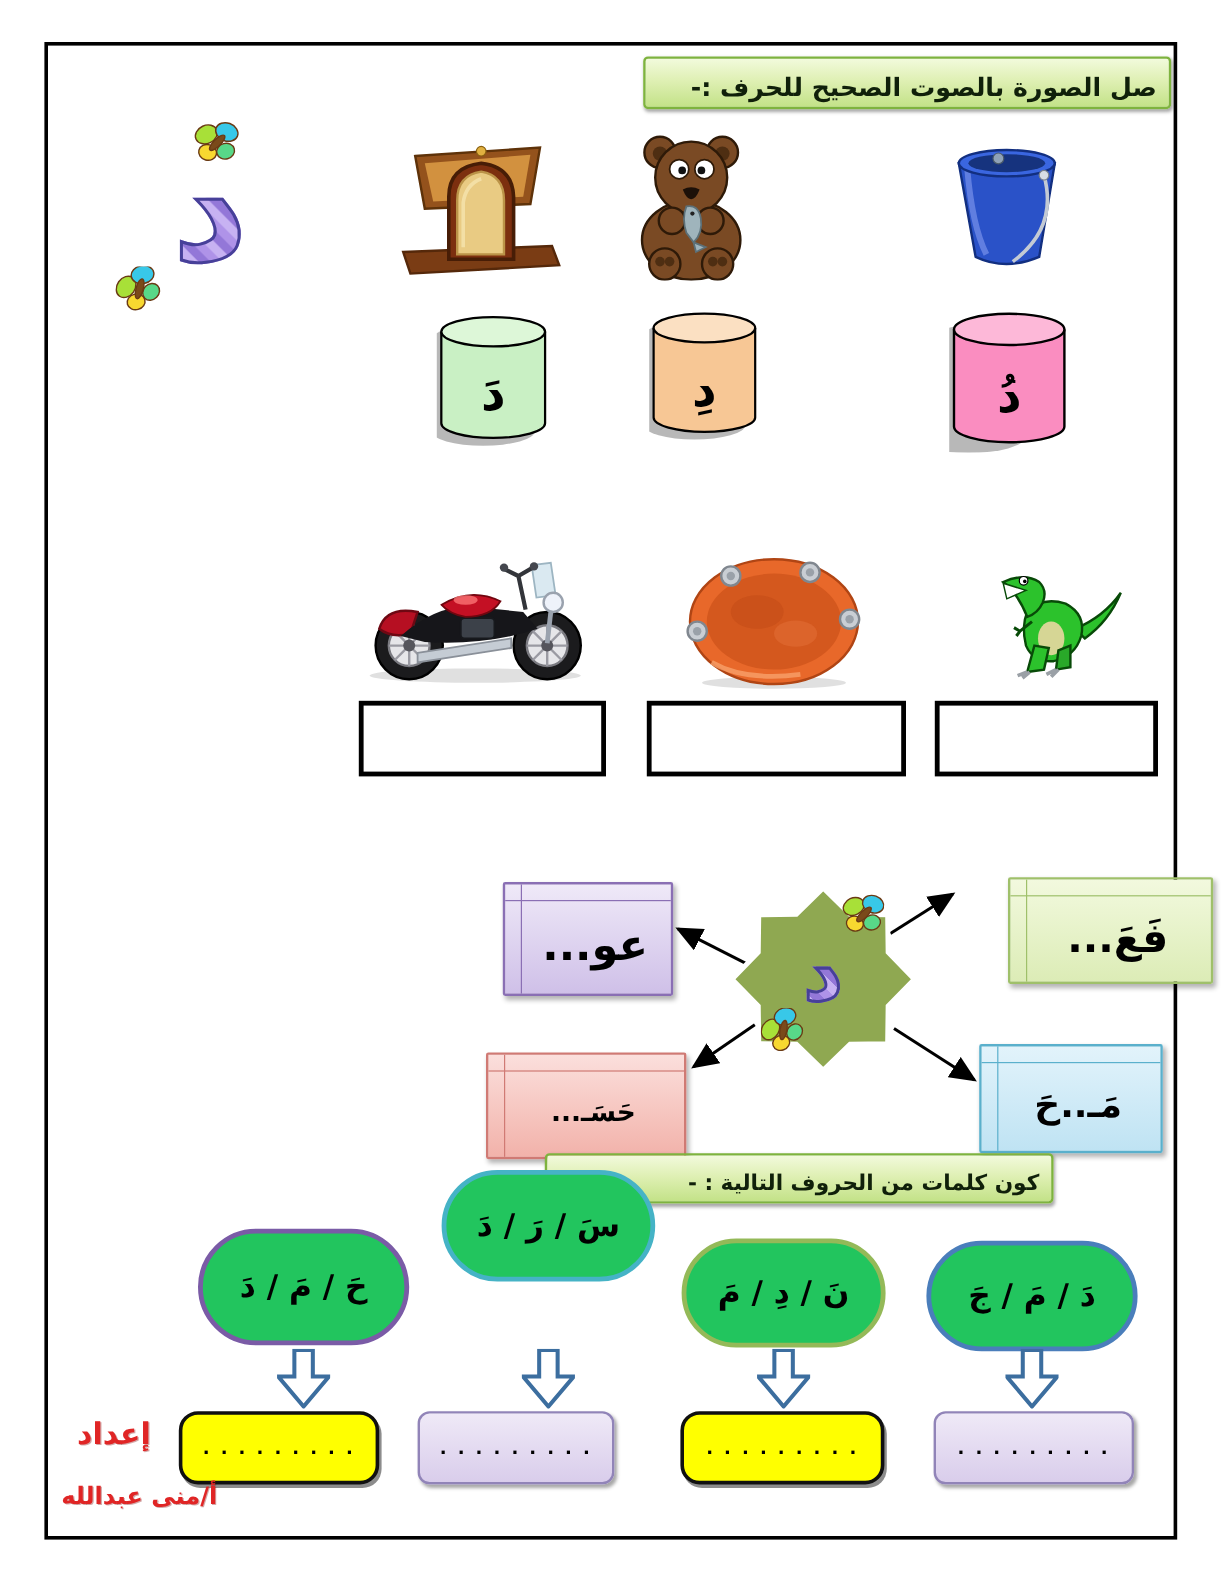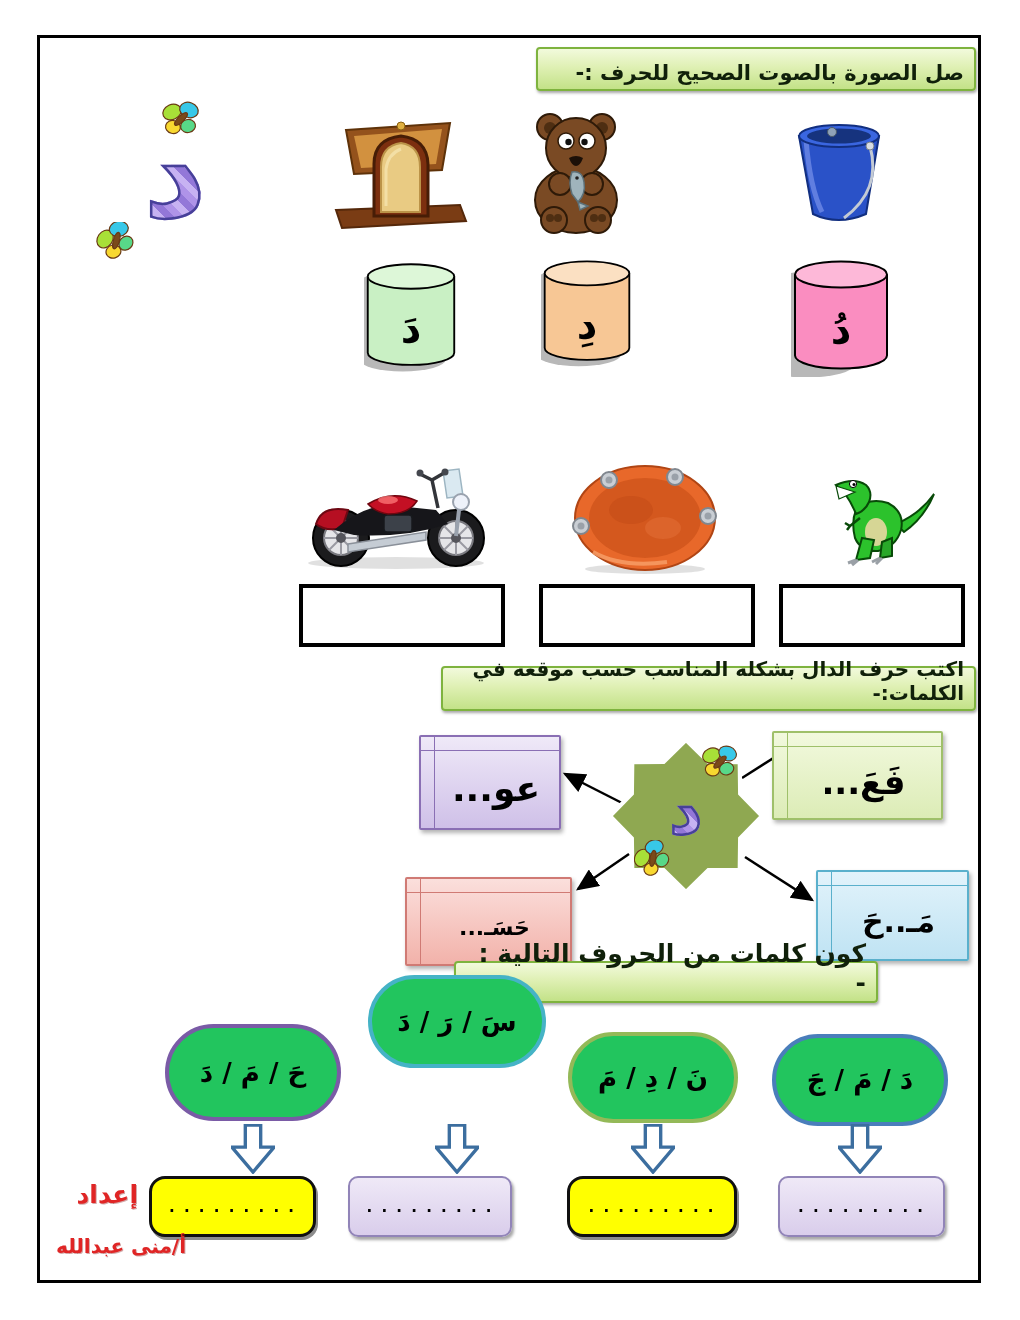--- a/index.html
+++ b/index.html
@@ -10,21 +10,21 @@
 
   
   .banner { position:absolute; direction:rtl; display:flex; align-items:flex-end;
     background:linear-gradient(#f2fadc 0%, #dff0b4 45%, #c3e288 100%);
     border:2px solid #7eb33e; border-radius:4px; padding:2px 10px 4px 10px;
     font-weight:bold; color:#10200a; box-shadow:1px 2px 3px rgba(0,0,0,.35);
   }
   .b1 { left:536px; top:47px;  width:440px; height:44px; font-size:21px; }
   .b2 { left:452px; top:407px; width:524px; height:47px; font-size:19px; }
   .b3 { left:441px; top:666px; width:535px; height:45px; font-size:20px; }
-  .b4 { left:454px; top:961px; width:424px; height:42px; font-size:25px; }
+  .b4 { left:454px; top:961px; width:424px; height:42px; font-size:18px; }
 
   
   .mosaic-letter { font-weight:bold; line-height:1;
     background:repeating-linear-gradient(45deg,#c7b2f2 0 7px,#9377d8 7px 14px,#af93e8 14px 21px);
     -webkit-background-clip:text; background-clip:text; color:transparent;
     -webkit-text-stroke:2.5px #474099;
   }
   .decor-dal { position:absolute; left:95px; top:100px; width:160px; height:150px;
     display:flex; align-items:center; justify-content:center; font-size:122px; }
 
@@ -53,21 +53,21 @@
     font-size:26px; font-weight:bold; color:#000; }
 
   
   .answer { position:absolute; top:1176px; height:61px; display:flex; align-items:center;
     justify-content:center; font-weight:bold; font-size:15px; letter-spacing:2px; color:#000; }
   .answer.yellow   { background:#ffff00; border:3px solid #101010; border-radius:16px; box-shadow:2px 3px 0 rgba(0,0,0,.45); }
   .answer.lavender { background:linear-gradient(#efe9f7,#d9cdeb); border:2px solid #9184b8; border-radius:10px; box-shadow:2px 3px 3px rgba(0,0,0,.35); }
 
   .blockarrow { position:absolute; top:1124px; width:46px; height:50px; }
 
-  .credit { position:absolute; direction:rtl; color:#e02525; font-weight:bold; text-align:right;
+  .credit { position:absolute; direction:rtl; color:#e02525; font-weight:bold; text-align:center;
     text-shadow:1px 1px 0 rgba(130,10,10,.35); }
   .credit.l1 { left:52px; top:1180px; width:86px;  font-size:25px; }
   .credit.l2 { left:30px; top:1234px; width:140px; font-size:20px;margin-left:16px; }
 
   .bf { position:absolute; }
   svg { display:block; }
 </style>
 </head>
 <body>
 
@@ -253,23 +253,20 @@
     <path d="M52,46 L42,54 M42,54 L37,51 M42,54 L39,58" fill="none" stroke="#084a08" stroke-width="2.5"></path>
     <polygon points="54,66 66,68 62,86 48,88" fill="#2cc22c" stroke="#084a08" stroke-width="2"></polygon>
     <polygon points="74,70 84,66 84,84 72,86" fill="#29a829" stroke="#084a08" stroke-width="2"></polygon>
     <path d="M48,88 L40,91 M50,88 L44,93 M72,86 L64,90 M74,86 L68,92" stroke="#9aa0a6" stroke-width="3"></path>
   </svg>
 
   <div class="writebox" style="left:299px;width:206px"></div>
   <div class="writebox" style="left:539px;width:216px"></div>
   <div class="writebox" style="left:779px;width:186px"></div>
 
-  <div class="banner b3">
-    <span>اكتب حرف الدال بشكله المناسب حسب موقعه في الكلمات:-</span>
-  </div>
 
   <svg class="abs" style="left:400px;top:714px;pointer-events:none" width="580" height="270" viewBox="0 0 580 270">
     <defs>
       <marker id="ah" markerWidth="10" markerHeight="8" refX="8" refY="4" orient="auto">
         <path d="M0,0 L9,4 L0,8 Z" fill="#000"></path>
       </marker>
     </defs>
     <line x1="224" y1="90" x2="165" y2="60" stroke="#000" stroke-width="2.5" marker-end="url(#ah)"></line>
     <line x1="342" y1="64" x2="394" y2="31" stroke="#000" stroke-width="2.5" marker-end="url(#ah)"></line>
     <line x1="229" y1="140" x2="178" y2="175" stroke="#000" stroke-width="2.5" marker-end="url(#ah)"></line>
@@ -286,21 +283,21 @@
   <svg class="bf" style="left:700px;top:744px" width="40" height="38">
       <use href="#butterfly"></use>
     </svg>
   <svg class="bf" style="left:634px;top:840px" width="40" height="38">
       <use href="#butterfly" transform="rotate(-35 20 20)"></use>
     </svg>
 
   <div class="wordbox" style="left:419px;top:735px;width:142px;height:95px;--bc:#8a6fb4;--bg1:#efe9f8;--bg2:#cfc0e8">
     <span class="txt" style="font-size:36px">عو...</span>
   </div>
-  <div class="wordbox" style="left:772px;top:731px;width:171px;height:89px;--bc:#9fc06a;--bg1:#f2f9de;--bg2:#dcecb6">
+  <div class="wordbox" style="left:840px;top:731px;width:171px;height:89px;--bc:#9fc06a;--bg1:#f2f9de;--bg2:#dcecb6">
     <span class="txt" style="font-size:34px">فَعَ...</span>
   </div>
   <div class="wordbox" style="left:405px;top:877px;width:167px;height:89px;--bc:#d07a74;--bg1:#fbdfdc;--bg2:#f2b2aa">
     <span class="txt" style="font-size:22px">حَسَـ...</span>
   </div>
   <div class="wordbox" style="left:816px;top:870px;width:153px;height:91px;--bc:#5ab0cc;--bg1:#e2f3fb;--bg2:#bfe3f3">
     <span class="txt" style="font-size:30px">مَـ..حَ</span>
   </div>
 
   <div class="banner b4">

